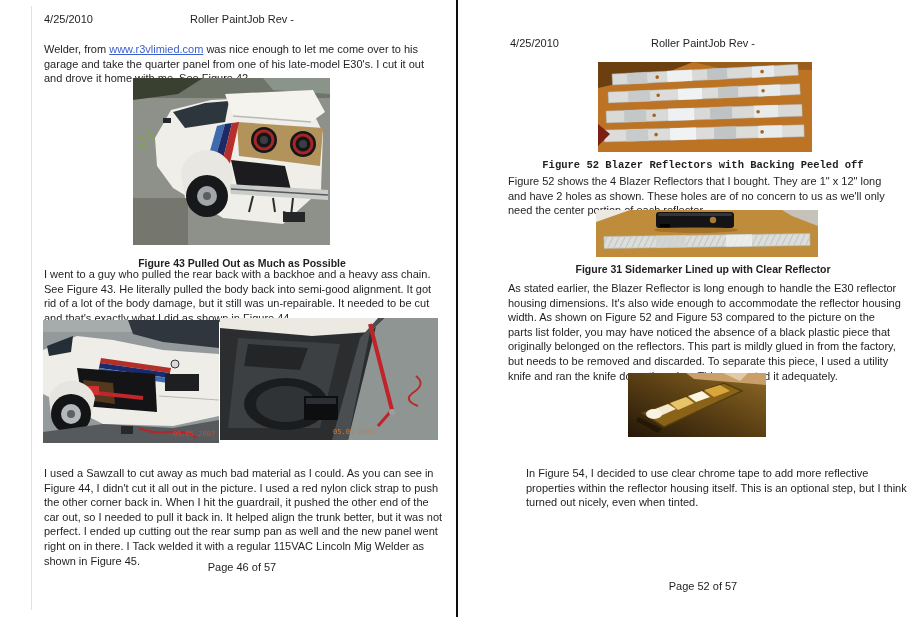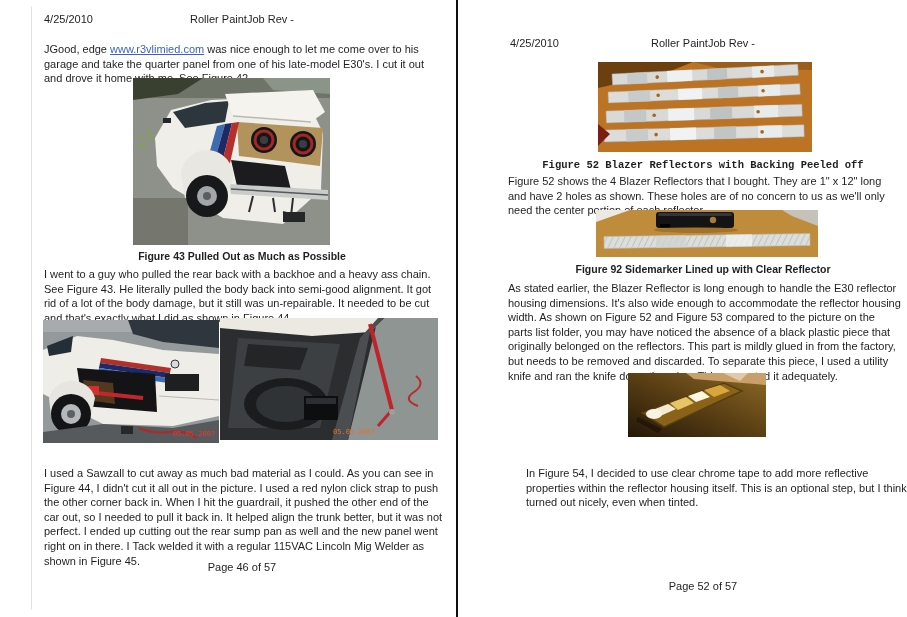--- a/index.html
+++ b/index.html
@@ -24,21 +24,21 @@
 <body>
 
 <div class="spread">
 
   <section class="page page-left">
     <div class="page-edge"></div>
 
     <div class="abs hdr" style="left:44px; top:13px;">4/25/2010</div>
     <div class="abs hdr" style="left:44px; top:13px; width:396px; text-align:center;">Roller PaintJob Rev -</div>
 
-    <p class="abs body-text" style="left:44px; top:42px; width:399px;"><span>JGood, edge </span><span class="link">www.r3vlimied.com</span><span> was nice enough to let me come over to his garage and take the quarter panel from one of his late-model E30's.  I cut it out and drove it home with me. See Figure 42.</span></p>
+    <p class="abs body-text" style="left:44px; top:42px; width:399px;"><span>Welder, from </span><span class="link">www.r3vlimied.com</span><span> was nice enough to let me come over to his garage and take the quarter panel from one of his late-model E30's.  I cut it out and drove it home with me. See Figure 42.</span></p>
 
     <svg class="photo abs" style="left:133px; top:78px;" width="197" height="167" viewBox="0 0 197 167" role="img">
       <rect width="197" height="167" fill="#8e908a"></rect>
       <rect width="197" height="20" fill="#6e7568"></rect>
       <polygon points="0,0 70,0 45,16 0,22" fill="#39402f"></polygon>
       <polygon points="130,0 197,0 197,16 140,12" fill="#8a9488"></polygon>
       <rect y="120" width="55" height="47" fill="#75776f"></rect>
       <path d="M6,58 l8,6 M14,52 l6,10 M4,66 l10,4" stroke="#7da93e" stroke-width="1.5" fill="none"></path>
       <g>
         <polygon points="22,60 38,32 78,22 120,20 150,22 178,30 190,55 188,112 150,146 90,140 40,110 24,88" fill="#efeee8"></polygon>
@@ -61,21 +61,21 @@
         <line x1="98" y1="111" x2="195" y2="117" stroke="#55585a" stroke-width="1.5"></line>
         <path d="M120,118 l-4,16 M140,120 l2,14 M160,120 l-2,18 M150,134 l14,4" stroke="#2e2e30" stroke-width="2" fill="none"></path>
         <rect x="150" y="134" width="22" height="10" fill="#242628"></rect>
         <path d="M48,96 a26,26 0 0 1 52,4 l-8,22 -40,-2 z" fill="#e8e7e1"></path>
         <circle cx="74" cy="118" r="21" fill="#17181a"></circle>
         <circle cx="74" cy="118" r="10" fill="#a3a6a8"></circle>
         <circle cx="74" cy="118" r="4" fill="#5a5d60"></circle>
       </g>
     </svg>
 
-    <div class="abs caption" style="left:44px; top:250px; width:396px;">Figure 43 Pulled Out as Much as Possible</div>
+    <div class="abs caption" style="left:44px; top:257px; width:396px;">Figure 43 Pulled Out as Much as Possible</div>
 
     <p class="abs body-text" style="left:44px; top:267px; width:399px;">I went to a guy who pulled the rear back with a backhoe and a heavy ass chain.  See Figure 43.  He literally pulled the body back into semi-good alignment.  It got rid of a lot of the body damage, but it still was un-repairable.  It needed to be cut and that's exactly what I did as shown in Figure 44</p>
 
     <svg class="photo abs" style="left:43px; top:320px;" width="176" height="123" viewBox="0 0 176 123" role="img">
       <rect width="176" height="123" fill="#94999b"></rect>
       <rect width="90" height="12" fill="#a7abac"></rect>
       <polygon points="85,0 176,0 176,28 120,22 90,14" fill="#2f363d"></polygon>
       <g>
         <polygon points="0,30 34,16 70,20 120,30 176,34 176,96 130,106 60,104 0,74" fill="#eeede7"></polygon>
         <polygon points="4,26 30,16 28,32 6,36" fill="#242e36"></polygon>
@@ -199,21 +199,21 @@
         <ellipse cx="100" cy="20" rx="42" ry="3" fill="#93621c" opacity="0.6"></ellipse>
       </g>
       <g transform="rotate(-0.8 110 31)">
         <rect x="8" y="25" width="206" height="12" fill="#dcdedb" stroke="#b3b5b2" stroke-width="0.6"></rect>
         <rect x="8" y="25" width="206" height="12" fill="url(#hatch53)"></rect>
         <rect x="60" y="25" width="30" height="12" fill="#cfd2cf" opacity="0.8"></rect>
         <rect x="130" y="25" width="26" height="12" fill="#eef0ee" opacity="0.8"></rect>
       </g>
     </svg>
 
-    <div class="abs caption" style="left:49px; top:263px; width:390px;">Figure 92 Sidemarker Lined up with Clear Reflector</div>
+    <div class="abs caption" style="left:49px; top:263px; width:390px;">Figure 31 Sidemarker Lined up with Clear Reflector</div>
 
     <p class="abs body-text" style="left:49px; top:281px; width:394px;">As stated earlier, the Blazer Reflector is long enough to handle the E30 reflector housing dimensions. It's also wide enough to accommodate the reflector housing width. As shown on Figure 52 and Figure 53 compared to the picture on the parts list folder, you may have noticed the absence of a black plastic piece that originally belonged on the reflectors.  This part is mildly glued in from the factory, but needs to be removed and discarded.  To separate this piece, I used a utility knife and ran the knife down the edge.  This separated it adequately.</p>
 
     <svg class="photo abs" style="left:169px; top:373px;" width="138" height="64" viewBox="0 0 138 64" role="img">
       <defs>
         <linearGradient id="bg54" x1="0" y1="1" x2="1" y2="0">
           <stop offset="0" stop-color="#241708"></stop>
           <stop offset="0.5" stop-color="#5a3f14"></stop>
           <stop offset="1" stop-color="#8f6a26"></stop>
         </linearGradient>

